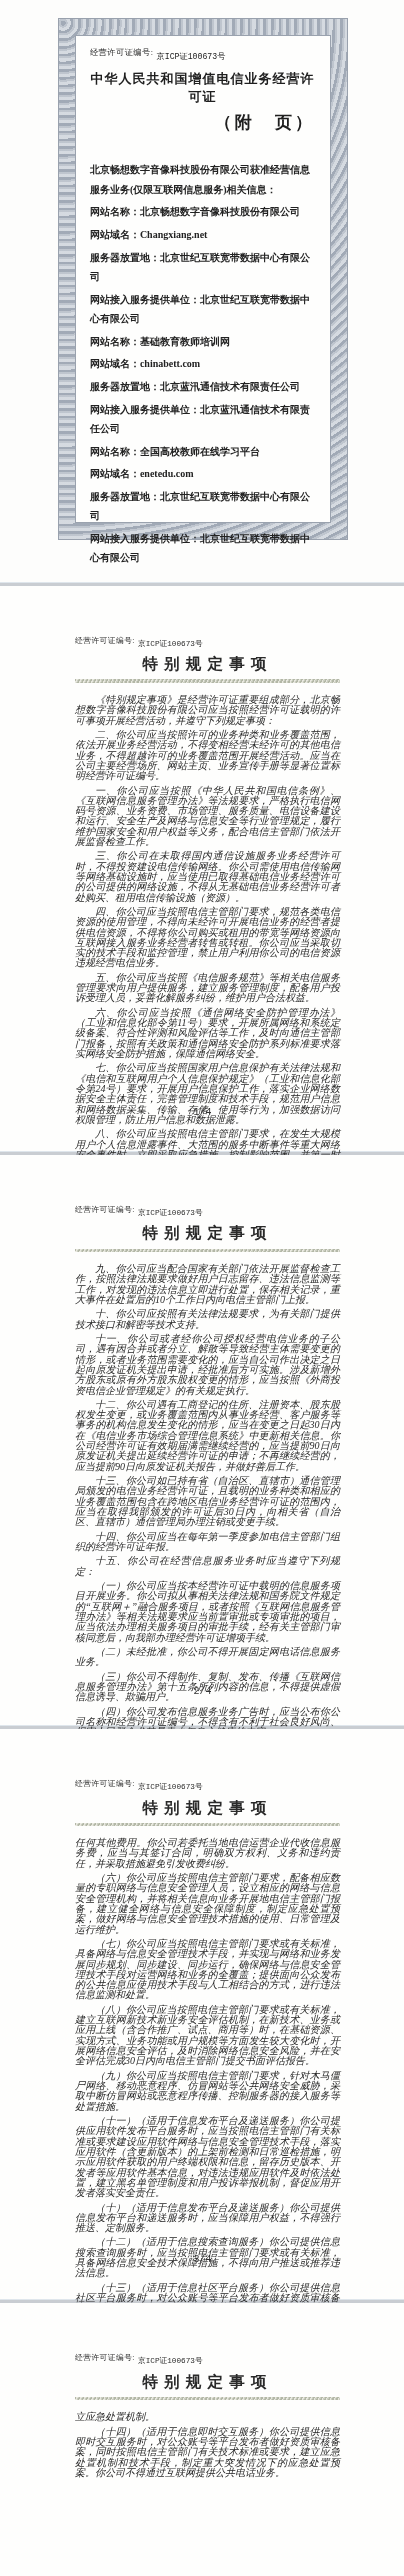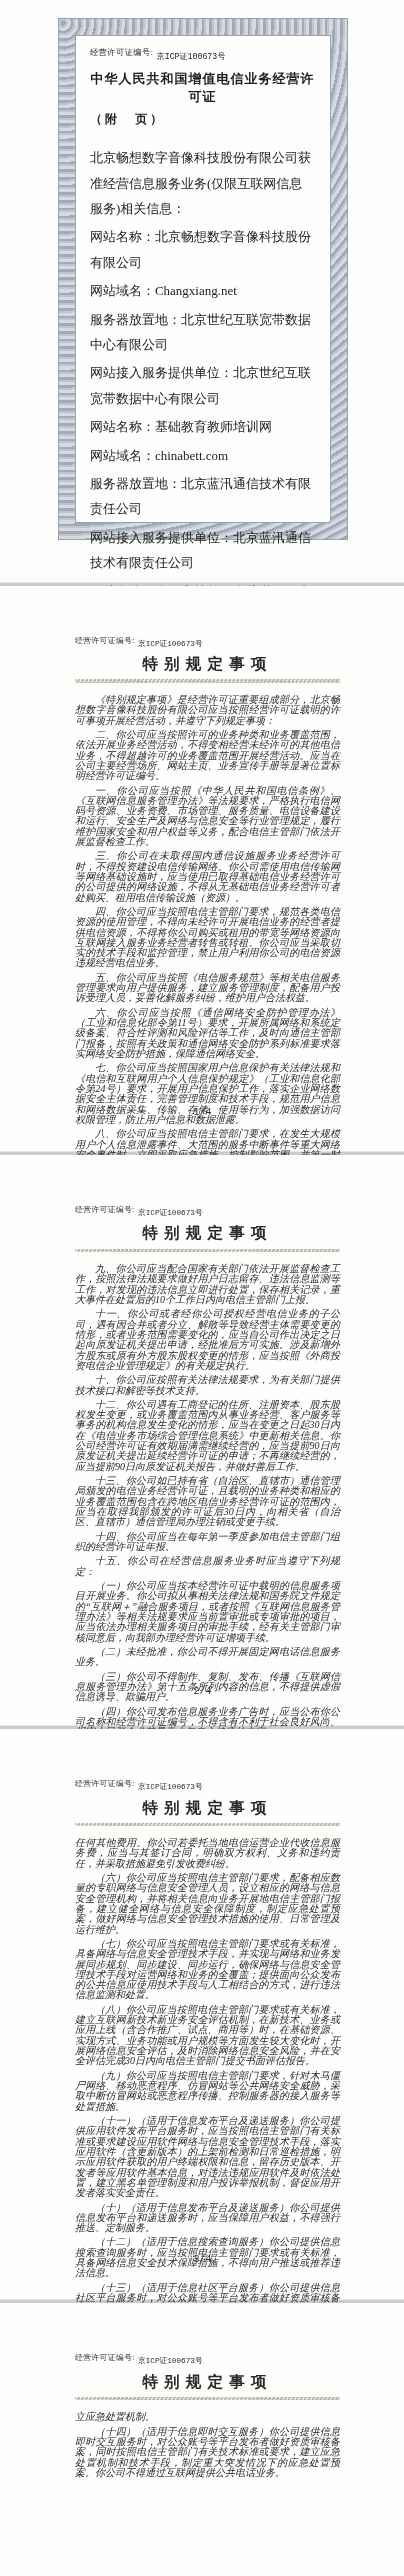--- a/index.html
+++ b/index.html
@@ -35,24 +35,24 @@
     padding:11.3px 14.4px 0 14.4px;
   }
   .cert-head{display:flex;align-items:flex-start;}
   .cert-head .lbl{font-size:8.2px;letter-spacing:0.5px;color:#222;}
   .cert-head .num{font-size:8.2px;margin-left:3.1px;margin-top:3.6px;color:#222;font-family:"Liberation Mono","DejaVu Sans Mono",monospace;}
   .cert-title{
     margin:8.2px 0 0 0;text-align:center;
     font-size:13px;font-weight:bold;letter-spacing:1px;color:#1f1f1f;
   }
   .cert-subtitle{
-    margin:5.2px 0 0 0;text-align:left;
-    font-size:12px;font-weight:bold;letter-spacing:3.1px;color:#1f1f1f;
-  }
-  .cert-body{margin-top:17px;font-size:13px;line-height:1.95;color:#222;}
+    margin:5.2px 0 0 0;text-align:right;
+    font-size:17px;font-weight:bold;letter-spacing:3.1px;color:#1f1f1f;
+  }
+  .cert-body{margin-top:26px;font-size:10px;line-height:1.95;color:#222;font-weight:bold;}
   .cert-body p{margin:0 0 3.1px 0;}
   
   .prov{
     position:relative;width:405px;box-sizing:border-box;
     background:#fefefd;
     padding:50px 65px 0 75px;
   }
   .phead{display:flex;align-items:flex-start;}
   .phead .lbl{font-size:7.7px;letter-spacing:0.5px;}
   .phead .num{font-size:7.7px;margin-left:3.1px;margin-top:3.1px;font-family:"Liberation Mono","DejaVu Sans Mono",monospace;}
@@ -136,22 +136,22 @@
 
   <section class="prov" style="height:570px">
     <div class="phead">
       <span class="lbl">经营许可证编号:</span>
       <span class="num">京ICP证100673号</span>
     </div>
     <h2 class="ptitle">特别规定事项</h2>
     <div class="rule"></div>
     <div class="pbody">
       <p>九、你公司应当配合国家有关部门依法开展监督检查工作，按照法律法规要求做好用户日志留存、违法信息监测等工作，对发现的违法信息立即进行处置，保存相关记录，重大事件在处置后的10个工作日内向电信主管部门上报。</p>
+      <p>十、你公司应按照有关法律法规要求，为有关部门提供技术接口和解密等技术支持。</p>
       <p>十一、你公司或者经你公司授权经营电信业务的子公司，遇有因合并或者分立、解散等导致经营主体需要变更的情形，或者业务范围需要变化的，应当自公司作出决定之日起向原发证机关提出申请，经批准后方可实施。涉及新增外方股东或原有外方股东股权变更的情形，应当按照《外商投资电信企业管理规定》的有关规定执行。</p>
-      <p>十、你公司应按照有关法律法规要求，为有关部门提供技术接口和解密等技术支持。</p>
       <p>十二、你公司遇有工商登记的住所、注册资本、股东股权发生变更，或业务覆盖范围内从事业务经营、客户服务等事务的机构信息发生变化的情形，应当在变更之日起30日内在《电信业务市场综合管理信息系统》中更新相关信息。你公司经营许可证有效期届满需继续经营的，应当提前90日向原发证机关提出延续经营许可证的申请；不再继续经营的，应当提前90日向原发证机关报告，并做好善后工作。</p>
       <p>十三、你公司如已持有省（自治区、直辖市）通信管理局颁发的电信业务经营许可证，且载明的业务种类和相应的业务覆盖范围包含在跨地区电信业务经营许可证的范围内，应当在取得我部颁发的许可证后30日内，向相关省（自治区、直辖市）通信管理局办理注销或变更手续。</p>
       <p>十四、你公司应当在每年第一季度参加电信主管部门组织的经营许可证年报。</p>
       <p>十五、你公司在经营信息服务业务时应当遵守下列规定：</p>
       <p>（一）你公司应当按本经营许可证中载明的信息服务项目开展业务。你公司拟从事相关法律法规和国务院文件规定的“互联网＋”融合服务项目，或者按照《互联网信息服务管理办法》等相关法规要求应当前置审批或专项审批的项目，应当依法办理相关服务项目的审批手续，经有关主管部门审核同意后，向我部办理经营许可证增项手续。</p>
       <p>（二）未经批准，你公司不得开展固定网电话信息服务业务。</p>
       <p>（三）你公司不得制作、复制、发布、传播《互联网信息服务管理办法》第十五条所列内容的信息，不得提供虚假信息诱导、欺骗用户。</p>
       <p>（四）你公司发布信息服务业务广告时，应当公布你公司名称和经营许可证编号，不得含有不利于社会良好风尚、损害人民群众尤其是青少年身心健康的内容。</p>
       <p>（五）你公司向用户收费应当做到准确、合理，不得向用户收取信息服务项目中未含的</p>
     </div>

